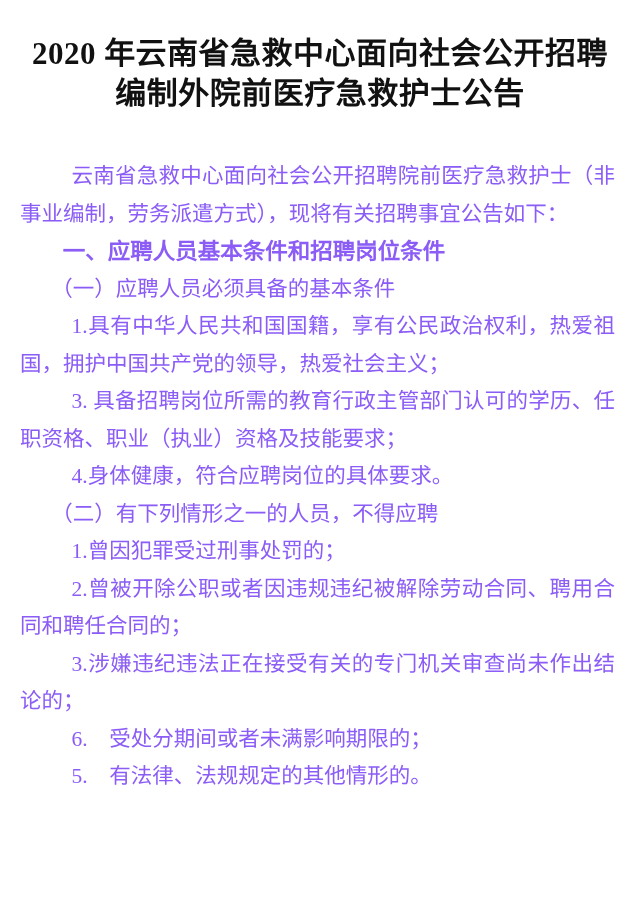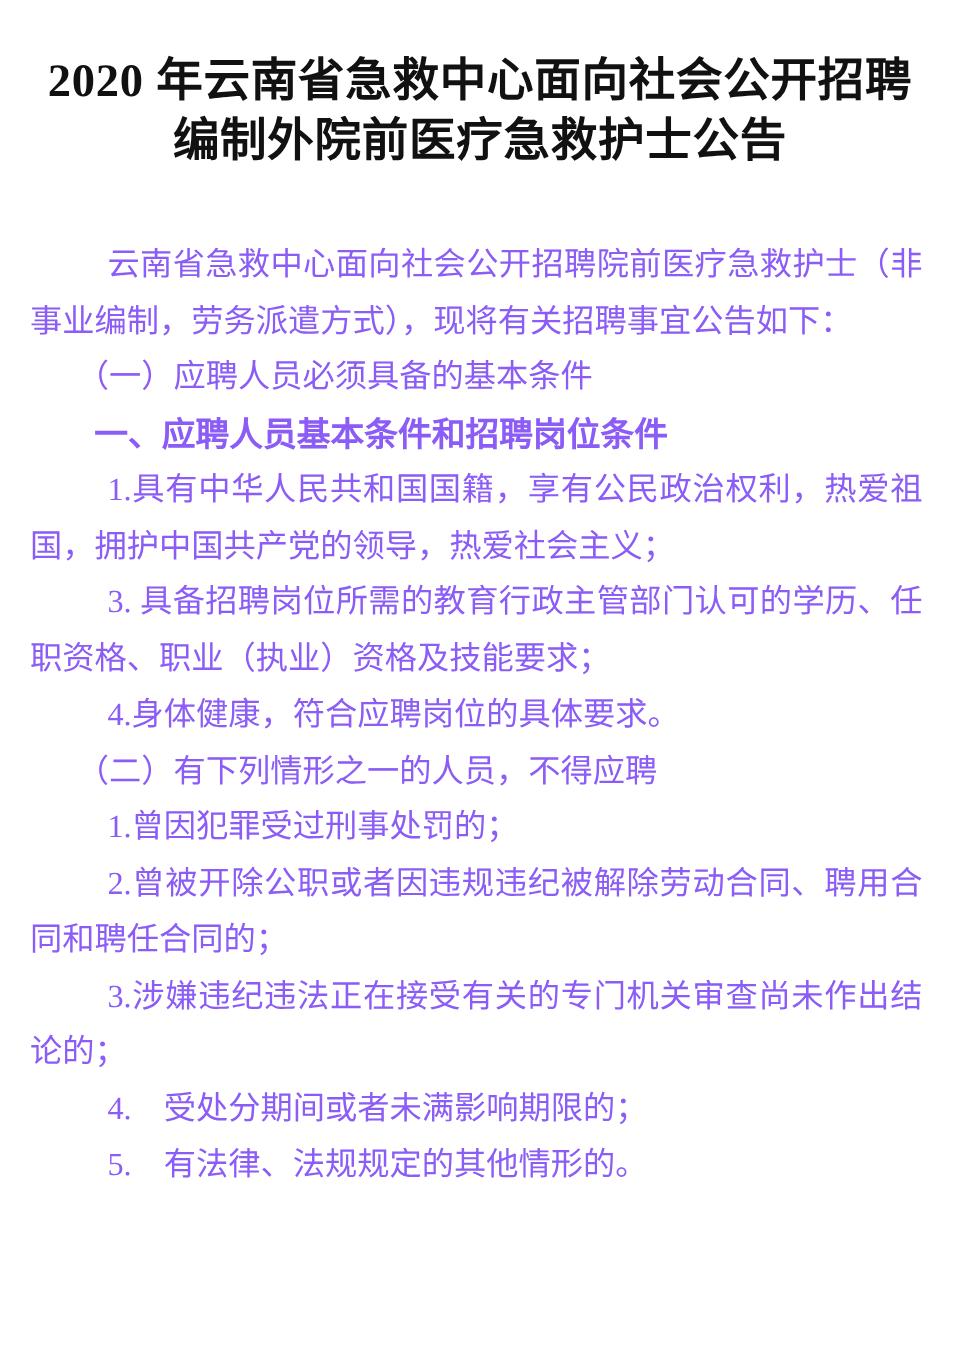--- a/index.html
+++ b/index.html
@@ -61,37 +61,37 @@
 
   <div class="doc-title">
     <div>2020 年云南省急救中心面向社会公开招聘</div>
     <div>编制外院前医疗急救护士公告</div>
   </div>
 
   <div class="doc-body">
 
       <p class="para para-body">云南省急救中心面向社会公开招聘院前医疗急救护士（非事业编制，劳务派遣方式），现将有关招聘事宜公告如下：</p>
 
+      <p class="para para-heading">一、应聘人员基本条件和招聘岗位条件</p>
+
       <p class="para para-sub">（一）应聘人员必须具备的基本条件</p>
-
-      <p class="para para-heading">一、应聘人员基本条件和招聘岗位条件</p>
 
       <p class="para para-body">1.具有中华人民共和国国籍，享有公民政治权利，热爱祖国，拥护中国共产党的领导，热爱社会主义；</p>
 
 
       <p class="para para-body">3. 具备招聘岗位所需的教育行政主管部门认可的学历、任职资格、职业（执业）资格及技能要求；</p>
 
       <p class="para para-body">4.身体健康，符合应聘岗位的具体要求。</p>
 
       <p class="para para-sub">（二）有下列情形之一的人员，不得应聘</p>
 
       <p class="para para-body">1.曾因犯罪受过刑事处罚的；</p>
 
       <p class="para para-body">2.曾被开除公职或者因违规违纪被解除劳动合同、聘用合同和聘任合同的；</p>
 
       <p class="para para-body">3.涉嫌违纪违法正在接受有关的专门机关审查尚未作出结论的；</p>
 
-      <p class="para para-body">4.　受处分期间或者未满影响期限的；</p>
+      <p class="para para-body">6.　受处分期间或者未满影响期限的；</p>
 
       <p class="para para-body">5.　有法律、法规规定的其他情形的。</p>
     </div>
 
 </div>
 
 </body></html>

